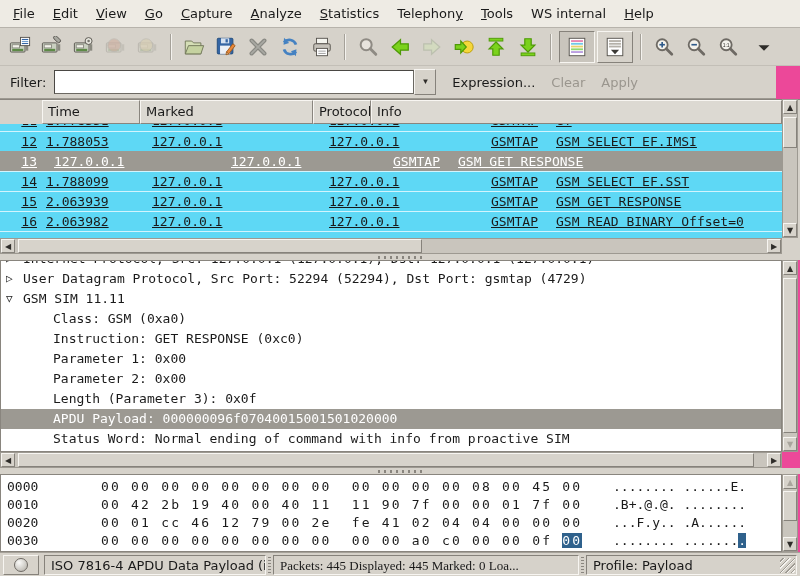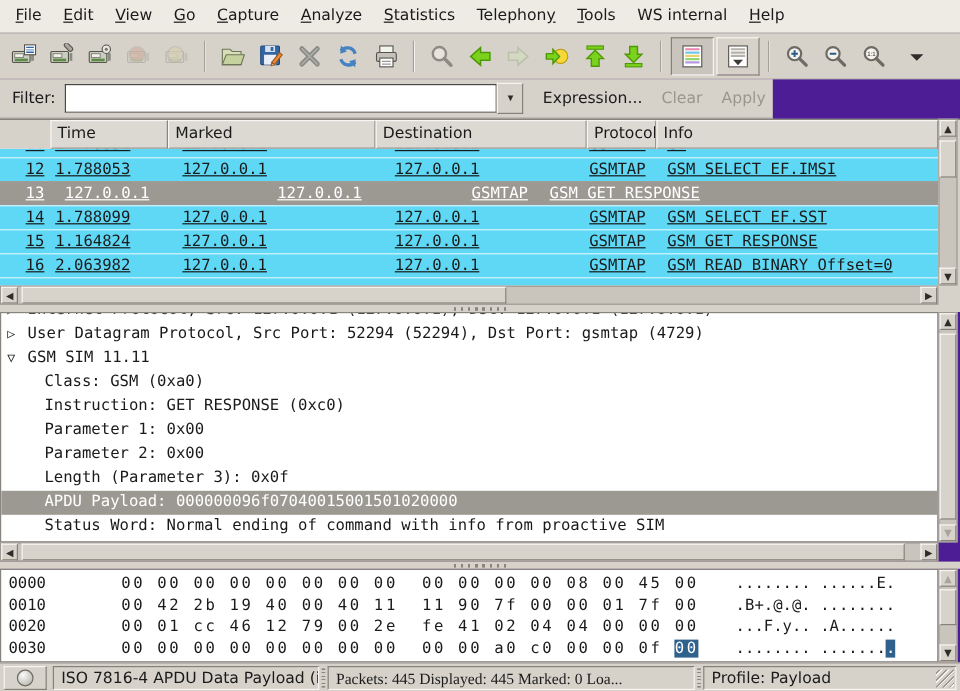--- a/index.html
+++ b/index.html
@@ -1,34 +1,34 @@
 <!DOCTYPE html>
 <html><head>
 <meta charset="utf-8">
 <style>
   html,body{margin:0;padding:0;background:#9a9a9a;}
-  .window{position:relative;width:800px;height:576px;background:#4c1d95;overflow:hidden;
+  .window{position:relative;width:800px;height:576px;background:#ec4899;overflow:hidden;
           font-family:"DejaVu Sans",sans-serif;font-size:13px;color:#1a1a1a;}
   
   .menubar{position:absolute;left:0;top:0;width:800px;height:28px;background:#eeebe4;
            border-bottom:1px solid #b7b3ab;display:flex;align-items:center;padding-left:4px;box-sizing:border-box;}
   .mitem{padding:4px 9px;white-space:nowrap;}
   .mitem u{text-decoration:underline;}
   
   .toolbar{position:absolute;left:0;top:28px;width:800px;height:38px;background:#d6d2ca;
            border-bottom:1px solid #c3bfb7;display:flex;align-items:center;padding-left:4px;box-sizing:border-box;}
   .tbtn{width:30px;height:32px;margin:0 1px;border:none;background:transparent;display:flex;
         align-items:center;justify-content:center;padding:0;}
   .tbtn.framed{width:36px;border:1px solid;border-color:#f7f5f1 #86827b #86827b #f7f5f1;background:#d6d2ca;}
   .tbtn.pressed{border-color:#86827b #f7f5f1 #f7f5f1 #86827b;background:#c9c5bd;}
   .tbtn.disabled{opacity:.42;}
   .tbtn.overflow{width:20px;margin-left:10px;}
   .tsep{width:1px;height:26px;background:#a5a199;border-right:1px solid #f4f2ee;margin:0 6px;}
   
-  .filterbar{position:absolute;left:0;top:66px;width:644px;height:33px;background:#d6d2ca;
+  .filterbar{position:absolute;left:0;top:66px;width:776px;height:33px;background:#d6d2ca;
              border-bottom:1px solid #9d9991;display:flex;align-items:center;box-sizing:border-box;}
   .flabel{margin:0 8px 0 10px;}
   .finput{width:360px;height:24px;box-sizing:border-box;border:1px solid #6b6862;border-top-color:#4a4844;
           border-left-color:#4a4844;background:#fff;padding:0 4px;font:13px "DejaVu Sans",sans-serif;}
   .fdrop{width:22px;height:26px;border:1px solid;border-color:#f7f5f1 #86827b #86827b #f7f5f1;
          background:#d6d2ca;font-size:8px;color:#2e2c29;padding:0;line-height:24px;}
   .fbtn{margin-left:16px;white-space:nowrap;cursor:default;}
   .fbtn.dim{color:#9a968e;}
   
   .plist{position:absolute;left:0;top:99px;width:800px;height:155px;background:#d6d2ca;border-top:1px solid #89857e;}
@@ -52,21 +52,21 @@
   .prow17{height:7px;background:var(--cyan);border-top:1px solid var(--cyansep);width:782px;box-sizing:border-box;}
   
   .split{position:absolute;left:0;width:800px;height:6px;background:#d6d2ca;}
   .grip{position:absolute;left:378px;top:2px;width:46px;height:3px;
         background:repeating-linear-gradient(90deg,#89857e 0 2px,transparent 2px 6px);}
   
   .pdetails{position:absolute;left:0;top:260px;width:782px;height:192px;background:#fff;
             border:1px solid #89857e;box-sizing:border-box;overflow:hidden;}
   .drow{position:relative;height:20px;line-height:20px;font-family:"DejaVu Sans Mono",monospace;
         white-space:nowrap;padding-left:22px;overflow:hidden;}
-  .drow.indent1{padding-left:36px;}
+  .drow.indent1{padding-left:52px;}
   .drow.sel{background:var(--selgray);color:#fff;}
   .drow .arr{position:absolute;left:5px;top:0;font-size:11px;}
   .drow.clip{height:8px;}
   .drow.clip .dtext{display:block;margin-top:-12px;}
   .drow.clip .arr{top:-12px;}
   
   .pbytes{position:absolute;left:0;top:474px;width:782px;height:78px;background:#fff;
           border:1px solid #89857e;box-sizing:border-box;overflow:hidden;padding-top:3px;}
   .hexrow{position:relative;height:18px;line-height:18px;font-family:"DejaVu Sans Mono",monospace;white-space:pre;}
   .hoff{position:absolute;left:6px;}
@@ -345,21 +345,20 @@
     <span class="fbtn">Expression...</span>
     <span class="fbtn dim">Clear</span>
     <span class="fbtn dim">Apply</span>
   </div>
 
   <div class="plist">
     <div class="phead" id="phead">
         <span class="hcol c0">No.</span>
         <span class="hcol c1">Time</span>
         <span class="hcol c2">Marked</span>
-        <span class="hcol c3">Destination</span>
         <span class="hcol c4">Protocol</span>
         <span class="hcol c5">Info</span>
       </div>
     <div class="prows" id="prows">
         <div class="prow clip">
           <span class="pc0">11</span>
           <span class="pc1">1.778351</span>
           <span class="pc2">127.0.0.1</span>
           <span class="pc3">127.0.0.1</span>
           <span class="pc4">GSMTAP</span>
@@ -383,21 +382,21 @@
         <div class="prow">
           <span class="pc0">14</span>
           <span class="pc1">1.788099</span>
           <span class="pc2">127.0.0.1</span>
           <span class="pc3">127.0.0.1</span>
           <span class="pc4">GSMTAP</span>
           <span class="pc5">GSM SELECT EF.SST</span>
         </div>
         <div class="prow">
           <span class="pc0">15</span>
-          <span class="pc1">1.164824</span>
+          <span class="pc1">2.063939</span>
           <span class="pc2">127.0.0.1</span>
           <span class="pc3">127.0.0.1</span>
           <span class="pc4">GSMTAP</span>
           <span class="pc5">GSM GET RESPONSE</span>
         </div>
         <div class="prow">
           <span class="pc0">16</span>
           <span class="pc1">2.063982</span>
           <span class="pc2">127.0.0.1</span>
           <span class="pc3">127.0.0.1</span>

